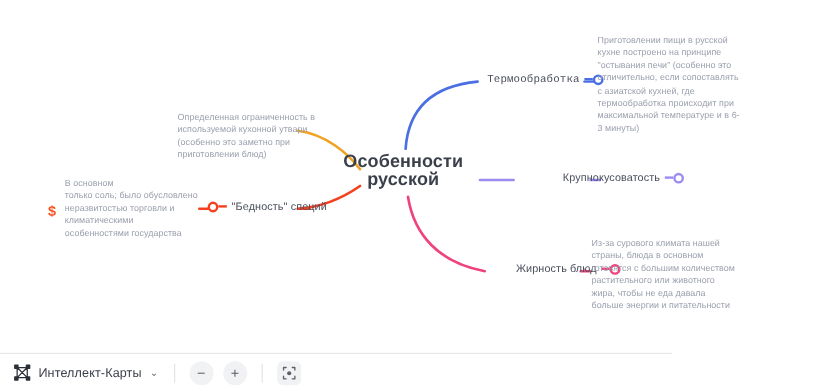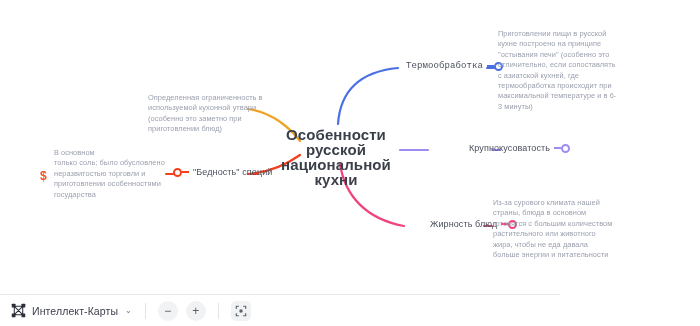--- a/index.html
+++ b/index.html
@@ -168,21 +168,20 @@
 
     <path d="M 487 68 L 497 68" stroke="#4a6fe3" stroke-width="2" stroke-linecap="round"></path>
     <path d="M 492 150 L 500 150" stroke="#9b8cf2" stroke-width="2" stroke-linecap="round"></path>
     <path d="M 484 226 L 492 226" stroke="#f0437e" stroke-width="2" stroke-linecap="round"></path>
     <path d="M 166 174 L 174 174" stroke="#f4401e" stroke-width="2" stroke-linecap="round"></path>
     <path d="M 248 174 L 258 174" stroke="#f4401e" stroke-width="2" stroke-linecap="round"></path>
   </svg>
 
   <div class="root-node">
     <div>Особенности русской</div>
-    <div>национальной кухни</div>
   </div>
 
   <div class="branch" style="left:406px; top:61px;font-family:Liberation Mono, monospace;">
     <span class="blabel">Термообработка</span>
     <span class="stub" style="background:#4a6fe3; margin-left:4px;"></span>
     <span class="node-dot" style="border-color:#4a6fe3;"></span>
   </div>
 
   <div class="branch" style="left:429px; top:143px;padding-left:40px;">
     <span class="blabel">Крупнокусоватость</span>
@@ -201,21 +200,21 @@
     <span class="stub" style="background:#f4401e; margin-right:4px; margin-left:0;"></span>
     <span class="blabel">"Бедность" специй</span>
   </div>
 
   <div class="detail" style="left:498px; top:29px; width:120px;">Приготовлении пищи в русской кухне построено на принципе "остывания печи" (особенно это отличительно, если сопоставлять с азиатской кухней, где термообработка происходит при максимальной температуре и в 6-3 минуты)</div>
 
 
   <div class="detail" style="left:493px; top:198px; width:120px;">Из-за сурового климата нашей страны, блюда в основном готовятся с большим количеством растительного или животного жира, чтобы не еда давала больше энергии и питательности</div>
 
   <div class="detail" style="left:54px; top:148px; width:112px; white-space:pre-line;">В основном
-только соль; было обусловлено неразвитостью торговли и приготовлении особенностями государства</div>
+только соль; было обусловлено неразвитостью торговли и климатическими особенностями государства</div>
 
   <div class="money-icon" style="left:40px; top:170px;">$</div>
 
   <div class="detail" style="left:148px; top:93px; width:125px;">Определенная ограниченность в используемой кухонной утвари (особенно это заметно при приготовлении блюд)</div>
 
 </div>
 
 <div id="toolbar">
 
   <div class="tb-mode">

